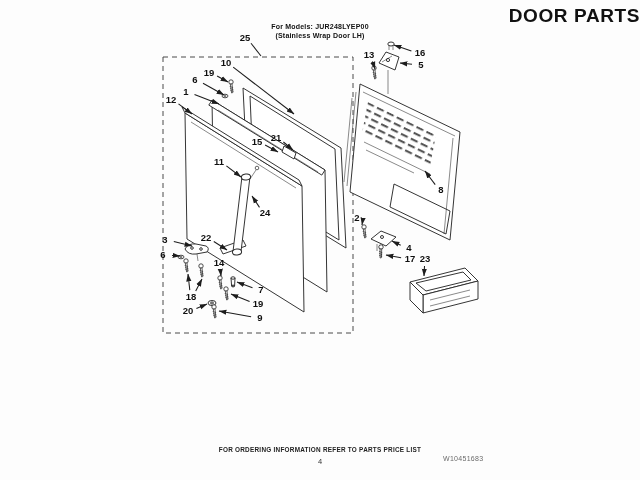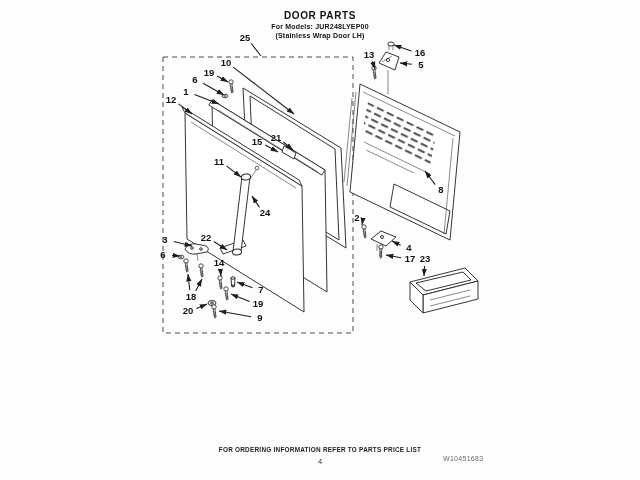--- a/index.html
+++ b/index.html
@@ -1,19 +1,19 @@
 <!DOCTYPE html>
 <html><head>
 <meta charset="utf-8">
 <style>
   html,body{margin:0;padding:0;background:#e8e8e8;}
   .page{position:relative;width:640px;height:480px;background:#fdfdfd;overflow:hidden;
         font-family:"Liberation Sans",sans-serif;color:#111;}
   .title-block{position:absolute;top:9px;left:0;width:640px;text-align:center;}
-  .t1{font-size:10px;font-weight:bold;letter-spacing:0.6px;line-height:14px;}
+  .t1{font-size:19px;font-weight:bold;letter-spacing:0.6px;line-height:14px;text-align:right;}
   .t2{font-size:7px;font-weight:bold;line-height:8.5px;letter-spacing:0.2px;}
   svg{position:absolute;top:0;left:0;}
   .callout-num{font-family:"Liberation Sans",sans-serif;font-size:9.5px;font-weight:bold;
                fill:#101010;text-anchor:middle;}
   .leader{stroke:#1d1d1d;stroke-width:1.05;fill:none;}
   .art{stroke:#2a2a2a;stroke-width:0.95;fill:none;stroke-linejoin:round;}
   .artw{stroke:#2a2a2a;stroke-width:0.95;fill:#ffffff;stroke-linejoin:round;}
   .thin{stroke:#3a3a3a;stroke-width:0.6;fill:none;}
   .footer-note{position:absolute;top:446px;left:0;width:640px;text-align:center;
                font-size:6.4px;font-weight:bold;letter-spacing:0.25px;color:#222;}

